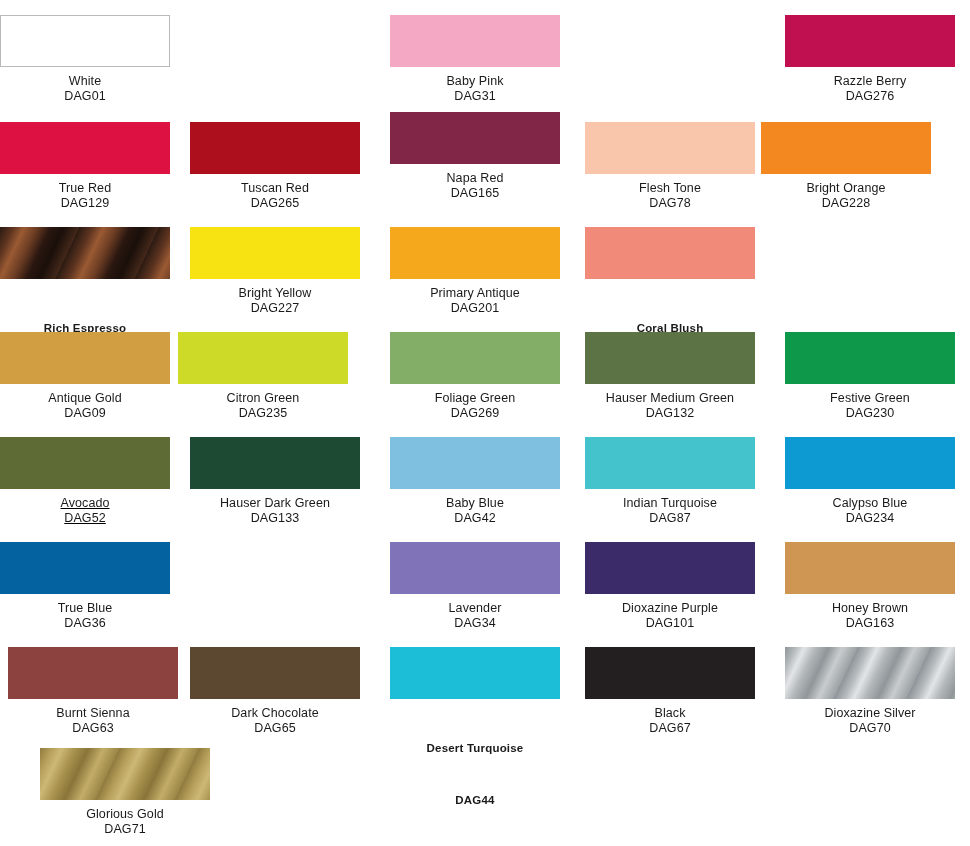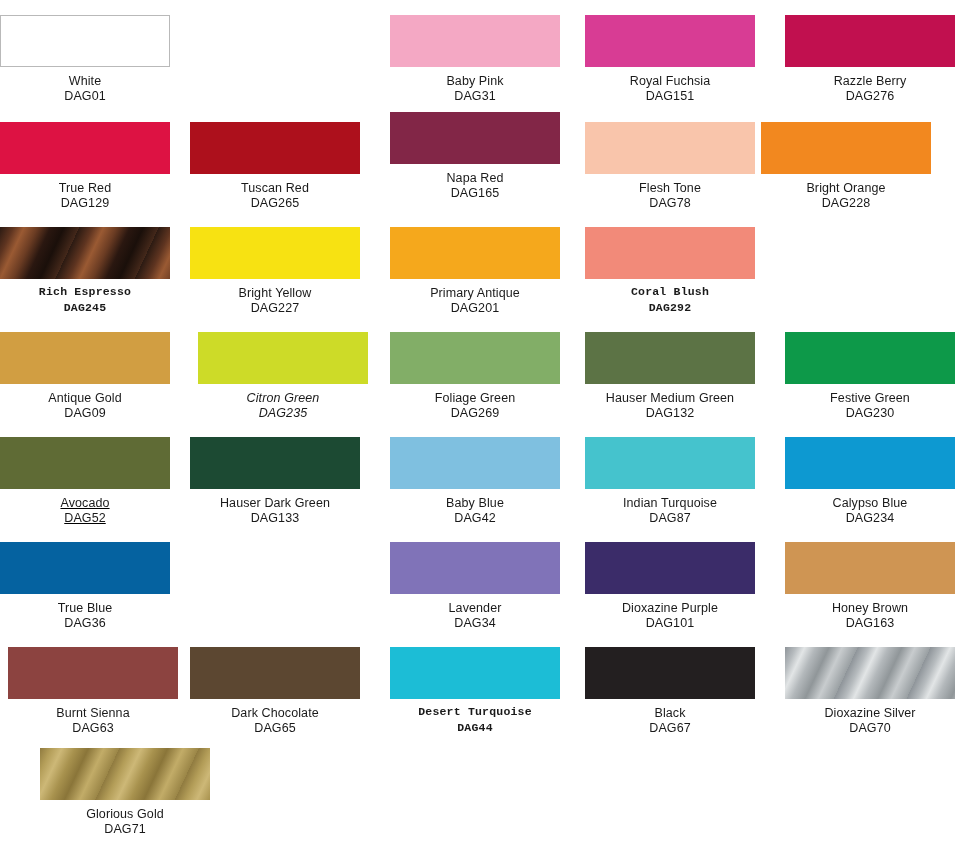--- a/index.html
+++ b/index.html
@@ -58,24 +58,25 @@
     white-space: nowrap;
   }
 
   .swatch-code {
     padding-top: 1px;
   }
 
   
   .alt-type .swatch-name,
   .alt-type .swatch-code {
-    font-family: Liberation Mono, monospace;
+    font-family: Liberation Sans, sans-serif;
     font-weight: bold;
     font-size: 11.5px;
     letter-spacing: 0.2px;
+    margin-top: 36px;
   }
   .alt-type .swatch-name {
     font-weight: bold;
   }
   .alt-type .swatch-code {
     padding-top: 3px;
   }
 
   .empty-cell .swatch-chip,
   .empty-cell .swatch-labels {
@@ -100,27 +101,20 @@
         <span class="swatch-code"></span>
       </div>
     </div>
     <div class="swatch-cell" style="left: 390px; top: 15px;">
       <div class="swatch-chip" style="background: rgb(244, 168, 196);"></div>
       <div class="swatch-labels">
         <span class="swatch-name">Baby Pink</span>
         <span class="swatch-code">DAG31</span>
       </div>
     </div>
-    <div class="swatch-cell" style="left: 585px; top: 15px;">
-      <div class="swatch-chip" style="background: rgb(216, 60, 148);"></div>
-      <div class="swatch-labels">
-        <span class="swatch-name">Royal Fuchsia</span>
-        <span class="swatch-code">DAG151</span>
-      </div>
-    </div>
     <div class="swatch-cell" style="left: 785px; top: 15px;">
       <div class="swatch-chip" style="background: rgb(193, 16, 79);"></div>
       <div class="swatch-labels">
         <span class="swatch-name">Razzle Berry</span>
         <span class="swatch-code">DAG276</span>
       </div>
     </div>
     <div class="swatch-cell" style="left: 0px; top: 122px;">
       <div class="swatch-chip" style="background: rgb(221, 18, 67);"></div>
       <div class="swatch-labels">
@@ -191,21 +185,21 @@
         <span class="swatch-code"></span>
       </div>
     </div>
     <div class="swatch-cell" style="left: 0px; top: 332px;">
       <div class="swatch-chip" style="background: rgb(209, 158, 66);"></div>
       <div class="swatch-labels">
         <span class="swatch-name">Antique Gold</span>
         <span class="swatch-code">DAG09</span>
       </div>
     </div>
-    <div class="swatch-cell" style="left: 198px; top: 332px; font-style: italic;">
+    <div class="swatch-cell" style="left: 178px; top: 332px;">
       <div class="swatch-chip" style="background: rgb(205, 219, 40);"></div>
       <div class="swatch-labels">
         <span class="swatch-name">Citron Green</span>
         <span class="swatch-code">DAG235</span>
       </div>
     </div>
     <div class="swatch-cell" style="left: 390px; top: 332px;">
       <div class="swatch-chip" style="background: rgb(130, 174, 103);"></div>
       <div class="swatch-labels">
         <span class="swatch-name">Foliage Green</span>

